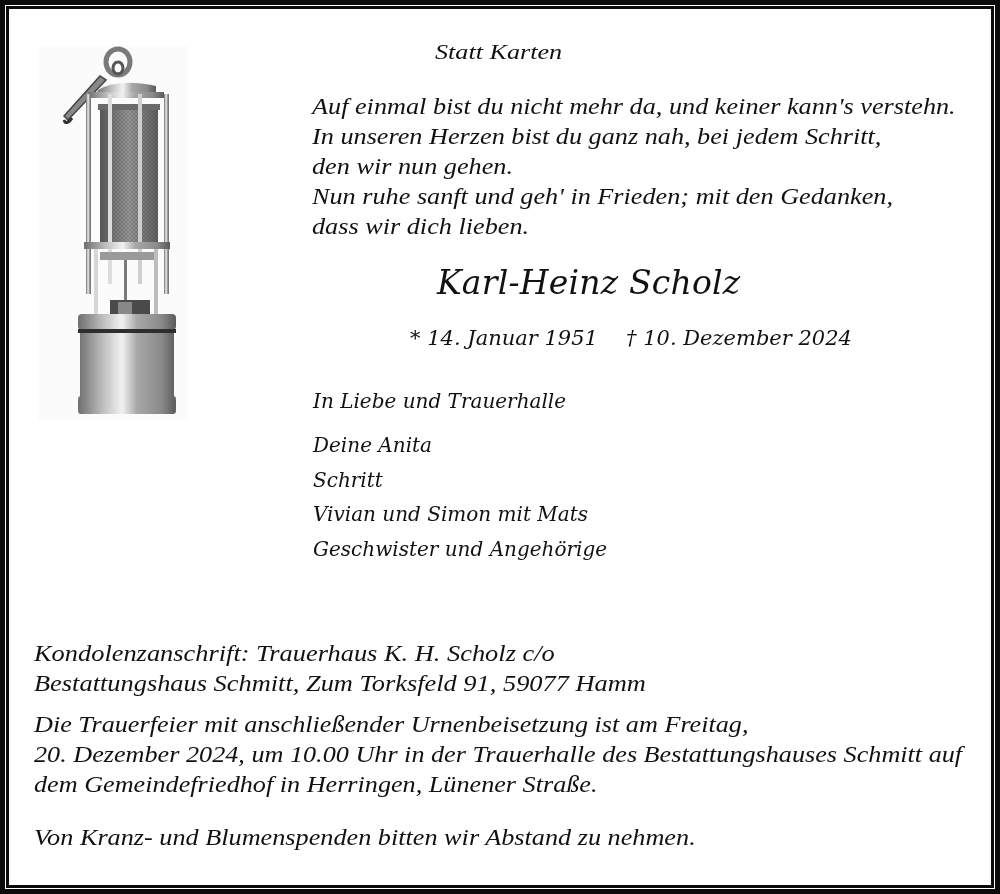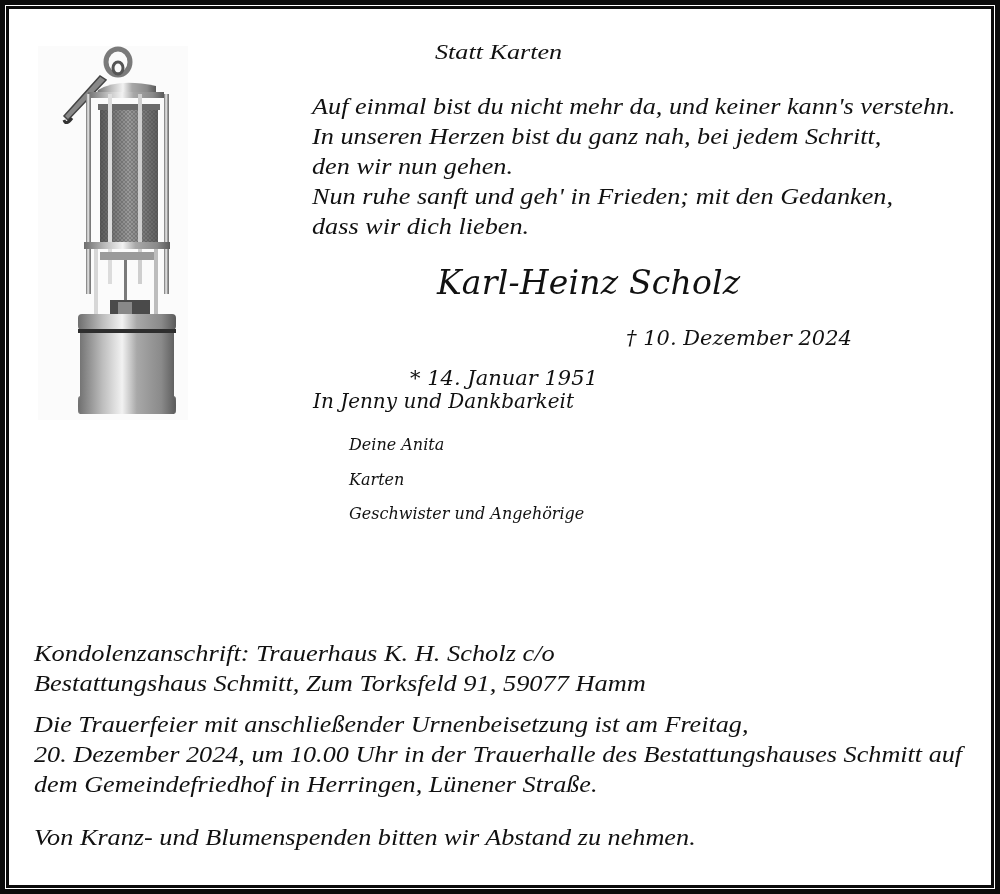--- a/index.html
+++ b/index.html
@@ -51,25 +51,25 @@
     .wide {
       font-family: "DejaVu Serif", "Liberation Serif", serif;
       font-style: italic;
     }
 
     .statt { left: 435px; top: 40px; font-size: 21px; }
     .poem { left: 312px; top: 91px; line-height: 30px; font-size: 23.5px; }
     .poem div { white-space: nowrap; }
 
     .name { left: 437px; top: 263px; font-size: 33px; letter-spacing: 0.2px; font-weight: normal; }
-    .born { left: 410px; top: 326px; font-size: 21px; margin-top: 40px; }
+    .born { left: 410px; top: 326px; font-size: 21px; }
     .died { left: 626px; top: 326px; font-size: 21px; }
 
     .liebe { left: 313px; top: 389px; font-size: 20px; }
-    .family { left: 313px; top: 428px; font-size: 16px; line-height: 34.5px; margin-left: 36px; }
+    .family { left: 313px; top: 428px; font-size: 20px; line-height: 34.5px; }
     .family div { white-space: nowrap; }
 
     .addr { left: 34px; top: 638px; line-height: 30px; font-size: 23.5px; }
     .addr div, .cere div { white-space: nowrap; }
     .cere { left: 34px; top: 709px; line-height: 30px; font-size: 23.5px; }
     .spend { left: 34px; top: 824px; font-size: 23.5px; }
 
     .lamp {
       position: absolute;
       left: 38px; top: 46px;
@@ -149,25 +149,26 @@
   <div>In unseren Herzen bist du ganz nah, bei jedem Schritt,</div>
   <div>den wir nun gehen.</div>
   <div>Nun ruhe sanft und geh' in Frieden; mit den Gedanken,</div>
   <div>dass wir dich lieben.</div>
 </div>
 
 <div class="abs wide name">Karl-Heinz Scholz</div>
 <div class="abs wide born">* 14. Januar 1951</div>
 <div class="abs wide died">† 10. Dezember 2024</div>
 
-<div class="abs wide liebe">In Jenny und Dankbarkeit</div>
+<div class="abs wide liebe">In Liebe und Trauerhalle</div>
 
 <div class="abs wide family">
   <div>Deine Anita</div>
-  <div>Karten</div>
+  <div>Schritt</div>
+  <div>Vivian und Simon mit Mats</div>
   <div>Geschwister und Angehörige</div>
 </div>
 
 <div class="abs cond addr" style="transform: scaleX(1.123);">
   <div>Kondolenzanschrift: Trauerhaus K. H. Scholz c/o</div>
   <div>Bestattungshaus Schmitt, Zum Torksfeld 91, 59077 Hamm</div>
 </div>
 
 <div class="abs cond cere" style="transform: scaleX(1.114);">
   <div>Die Trauerfeier mit anschließender Urnenbeisetzung ist am Freitag,</div>

